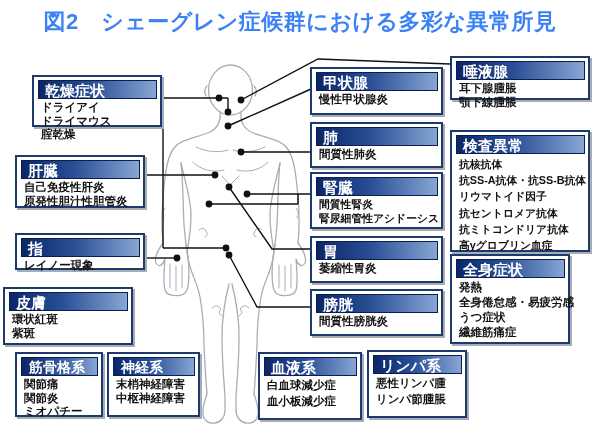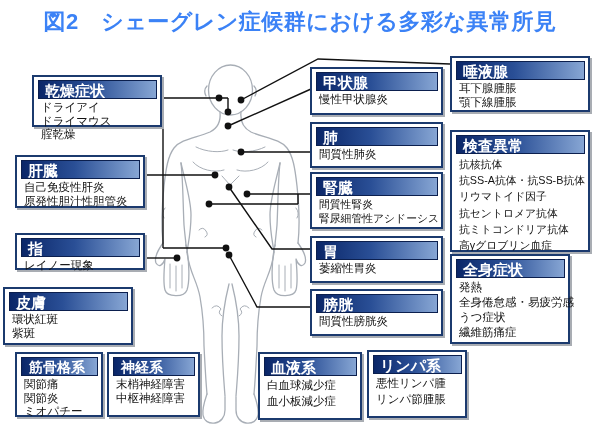--- a/index.html
+++ b/index.html
@@ -16,38 +16,38 @@
     position:absolute;background:#fff;border:2px solid var(--border,#1b3a6e);
     box-shadow:2px 2px 0 #a9adb3;box-sizing:border-box;z-index:5;
   }
   .panel-hdr{
     margin:3px 3px 2px 4px;height:19px;line-height:19px;padding-left:6px;
     font-size:15px;font-weight:bold;color:#fff;white-space:nowrap;overflow:hidden;
     background:linear-gradient(to right,var(--header-from,#0a2668) 0%,#2a4f96 45%,var(--header-to,#87a6d4) 100%);
     border:1px solid #0b1f4e;box-sizing:border-box;
   }
   .panel-item{
-    font-size:11.5px;font-weight:normal;color:#111;line-height:13.5px;
+    font-size:11.5px;font-weight:bold;color:#111;line-height:13.5px;
     padding-left:7px;white-space:nowrap;
   }
   
   .dry      {left:32px; top:75px;  width:130px;height:52px;}
   .liver    {left:15px; top:155px; width:130px;height:53px;}
   .finger   {left:15px; top:233px; width:130px;height:37px;}
   .skin     {left:3px; top:287px; width:130px;height:58px;}
   .musculo  {left:15px; top:352px; width:88px; height:65px;}
   .nervous  {left:107px;top:352px; width:93px; height:65px;}
   .thyroid  {left:310px;top:67px;  width:133px;height:48px;}
   .lung     {left:310px;top:122px; width:133px;height:46px;}
   .kidney   {left:310px;top:172px; width:133px;height:57px;}
   .stomach  {left:310px;top:236px; width:133px;height:47px;}
   .bladder  {left:310px;top:289px; width:133px;height:47px;}
   .blood    {left:258px;top:352px; width:104px;height:68px;}
   .lymph    {left:367px;top:350px; width:100px;height:68px;}
-  .salivary {left:450px;top:56px;  width:140px;height:56px;}
+  .salivary {left:450px;top:56px;  width:140px;height:44px;}
   .labs     {left:450px;top:130px; width:140px;height:122px;}
   .systemic {left:450px;top:254px; width:120px;height:90px;}
 
   .musculo .panel-hdr,.nervous .panel-hdr{font-size:14px;padding-left:7px;}
   .kidney .panel-item,.labs .panel-item{font-size:10.8px;}
   .labs .panel-item{line-height:16.2px;}
   .systemic .panel-item{line-height:15px;}
   .blood .panel-item,.lymph .panel-item{line-height:14.5px;margin-top:1px;}
   .blood .panel-item:first-of-type,.lymph .panel-item:first-of-type{margin-top:4px;}
 </style>

